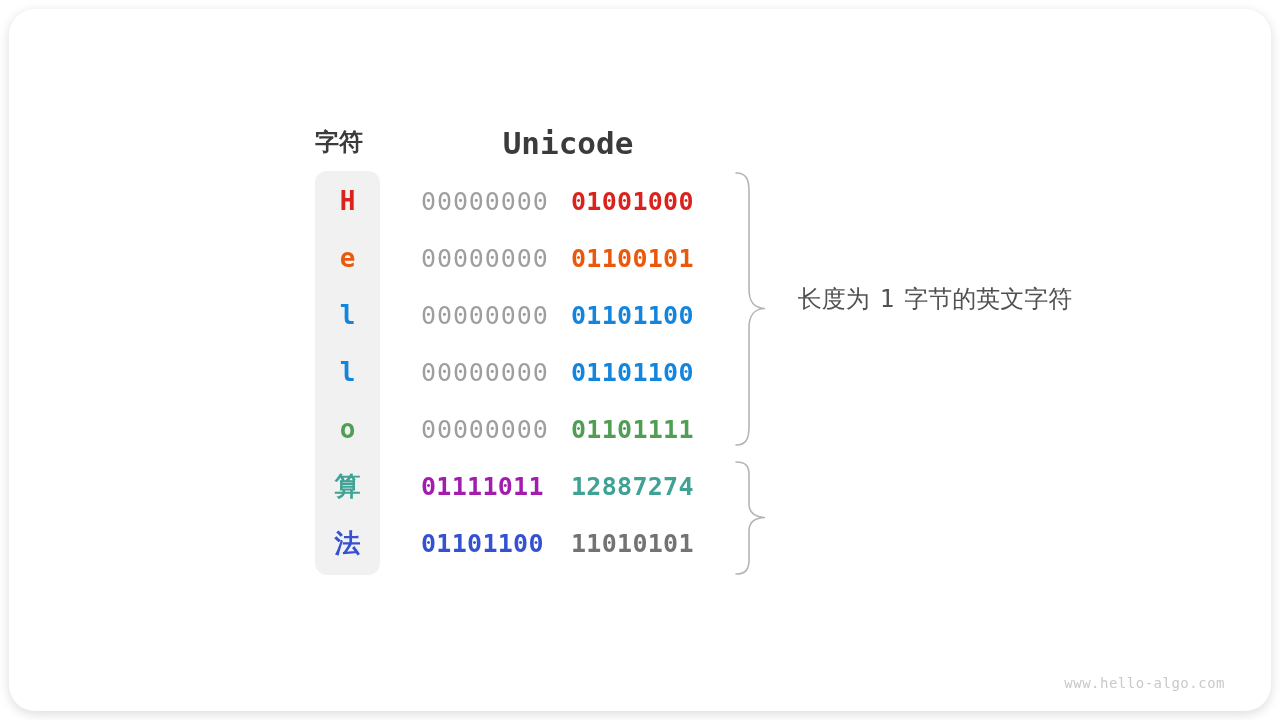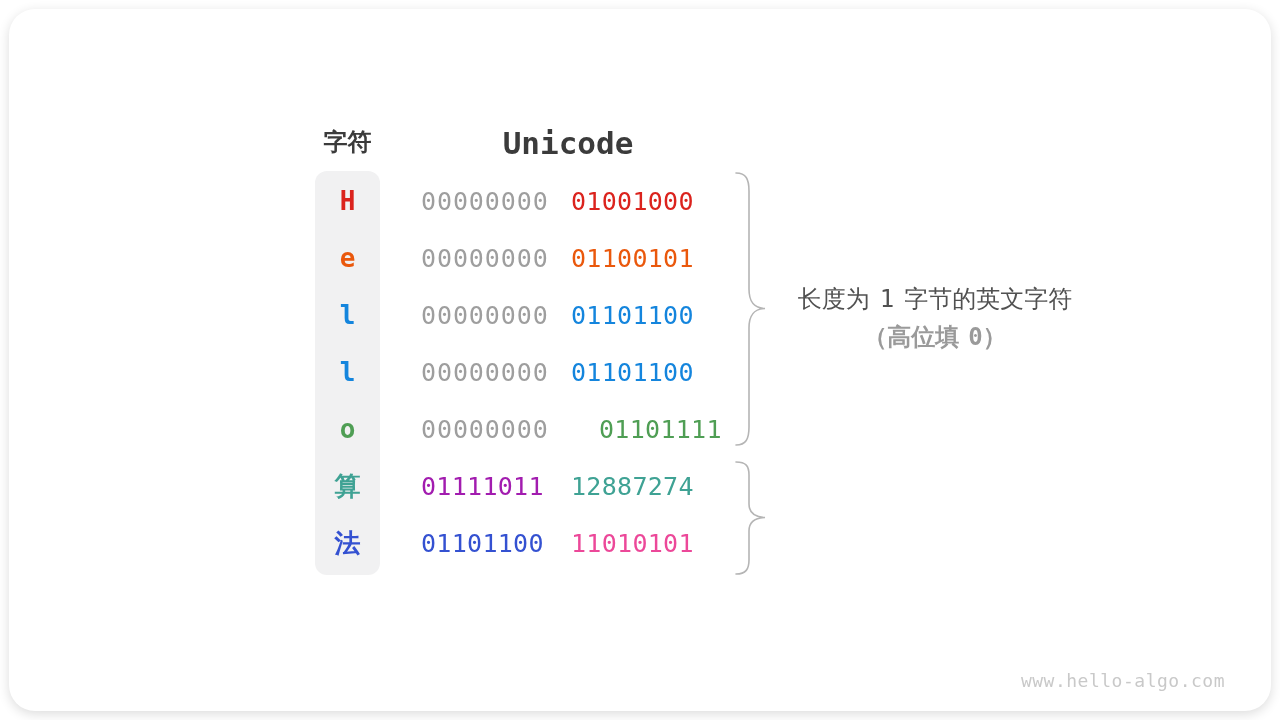--- a/index.html
+++ b/index.html
@@ -14,21 +14,21 @@
     left: 9px; top: 9px; right: 9px; bottom: 9px;
     background: #ffffff;
     border-radius: 26px;
     box-shadow: 0 3px 12px rgba(0,0,0,0.14);
   }
   .diagram { position: absolute; inset: 0; }
 
   
   .hdr-char {
     position: absolute; left: 306px; top: 117px; width: 65px;
-    text-align: center; font-weight: bold; font-size: 24px; color: #3b3b3b;
+    font-weight: bold; font-size: 24px; color: #3b3b3b;
   }
   .hdr-unicode {
     position: absolute; left: 428px; top: 116px; width: 262px;
     text-align: center; font-family: "DejaVu Sans Mono", monospace;
     font-weight: bold; font-size: 31px; color: #3b3b3b;
   }
 
   
   .char-col-bg {
     position: absolute; left: 306px; top: 162px; width: 65px; height: 404px;
@@ -44,21 +44,21 @@
   .row .ch {
     position: absolute; left: 306px; width: 65px;
     top: 50%; transform: translateY(-50%);
     text-align: center;
     font-family: "DejaVu Sans Mono", sans-serif;
     font-weight: bold; font-size: 26px; line-height: 1;
   }
   .row .b1, .row .b2 {
     position: absolute; top: 50%; transform: translateY(-50%);
     font-family: "DejaVu Sans Mono", monospace;
-    font-weight: normal; font-size: 25px; line-height: 1;
+    font-weight: bold; font-size: 25px; line-height: 1;
     letter-spacing: 0.3px; white-space: pre;
   }
   .row .b1 { left: 412px; }
   .row .b2 { left: 562px; }
   .row .b1.muted { font-weight: normal; letter-spacing: 0.9px; }
 
   
   .brace { position: absolute; }
   .brace-1 { left: 725px; top: 162px; }
   .brace-2 { left: 725px; top: 451px; }
@@ -77,21 +77,21 @@
   }
   .anno .line2 { color: #9a9a9a; font-weight: bold; }
   .anno .line2 .zero {
     font-family: "DejaVu Sans Mono", monospace;
     margin-left: 9px;
   }
 
   .watermark {
     position: absolute; right: 46px; bottom: 20px;
     font-family: "DejaVu Sans Mono", monospace;
-    font-size: 18px; color: #c9c9c9; letter-spacing: 0.5px;
+    font-size: 14px; color: #c9c9c9; letter-spacing: 0.5px;
   }
 </style>
 </head>
 <body>
 
 <div class="card">
   <div class="diagram">
 
     <div class="hdr-char">字符</div>
     <div class="hdr-unicode">Unicode</div>
@@ -114,43 +114,42 @@
       <span class="b2" style="color: rgb(20, 133, 221);">01101100</span>
     </div>
     <div class="row" style="--i:3">
       <span class="ch" style="color: rgb(20, 133, 221);">l</span>
       <span class="b1 muted" style="color: rgb(158, 158, 158);">00000000</span>
       <span class="b2" style="color: rgb(20, 133, 221);">01101100</span>
     </div>
     <div class="row" style="--i:4">
       <span class="ch" style="color: rgb(79, 158, 84);">o</span>
       <span class="b1 muted" style="color: rgb(158, 158, 158);">00000000</span>
-      <span class="b2" style="color: rgb(79, 158, 84); margin-left: 28px;">01101111</span>
+      <span class="b2" style="color: rgb(79, 158, 84);">01101111</span>
     </div>
     <div class="row" style="--i:5">
       <span class="ch" style="color: rgb(63, 162, 148);">算</span>
       <span class="b1" style="color: #a21caf;">01111011</span>
       <span class="b2" style="color: rgb(63, 162, 148);">12887274</span>
     </div>
     <div class="row" style="--i:6">
       <span class="ch" style="color: rgb(52, 81, 209);">法</span>
       <span class="b1" style="color: rgb(52, 81, 209);">01101100</span>
-      <span class="b2" style="color: #ec4899; text-align: center;">11010101</span>
+      <span class="b2" style="color: #737373; text-align: center;">11010101</span>
     </div>
 
     <svg class="brace brace-1" width="34" height="276" viewBox="0 0 34 276">
       <path d="M2,2 C12,2 15,8 15,20 L15,118 C15,130 19,137 31,137.5 C19,138 15,145 15,157 L15,256 C15,268 12,274 2,274" fill="none" stroke="#b5b5b5" stroke-width="1.6" stroke-linecap="round"></path>
     </svg>
 
     <svg class="brace brace-2" width="34" height="116" viewBox="0 0 34 116">
       <path d="M2,2 C12,2 15,6 15,15 L15,44 C15,52 19,57 31,57.5 C19,58 15,63 15,71 L15,100 C15,109 12,114 2,114" fill="none" stroke="#b5b5b5" stroke-width="1.6" stroke-linecap="round"></path>
     </svg>
 
     <div class="anno anno-1">
       <div><span>长度为</span><span class="num">1</span><span>字节的英文字符</span></div>
-      <div class="line2"><span>（高位填</span><span class="zero">0</span><span>）</span></div>
     </div>
 
 
     <div class="watermark">www.hello-algo.com</div>
 
   </div>
 </div>
 
 </body></html>

